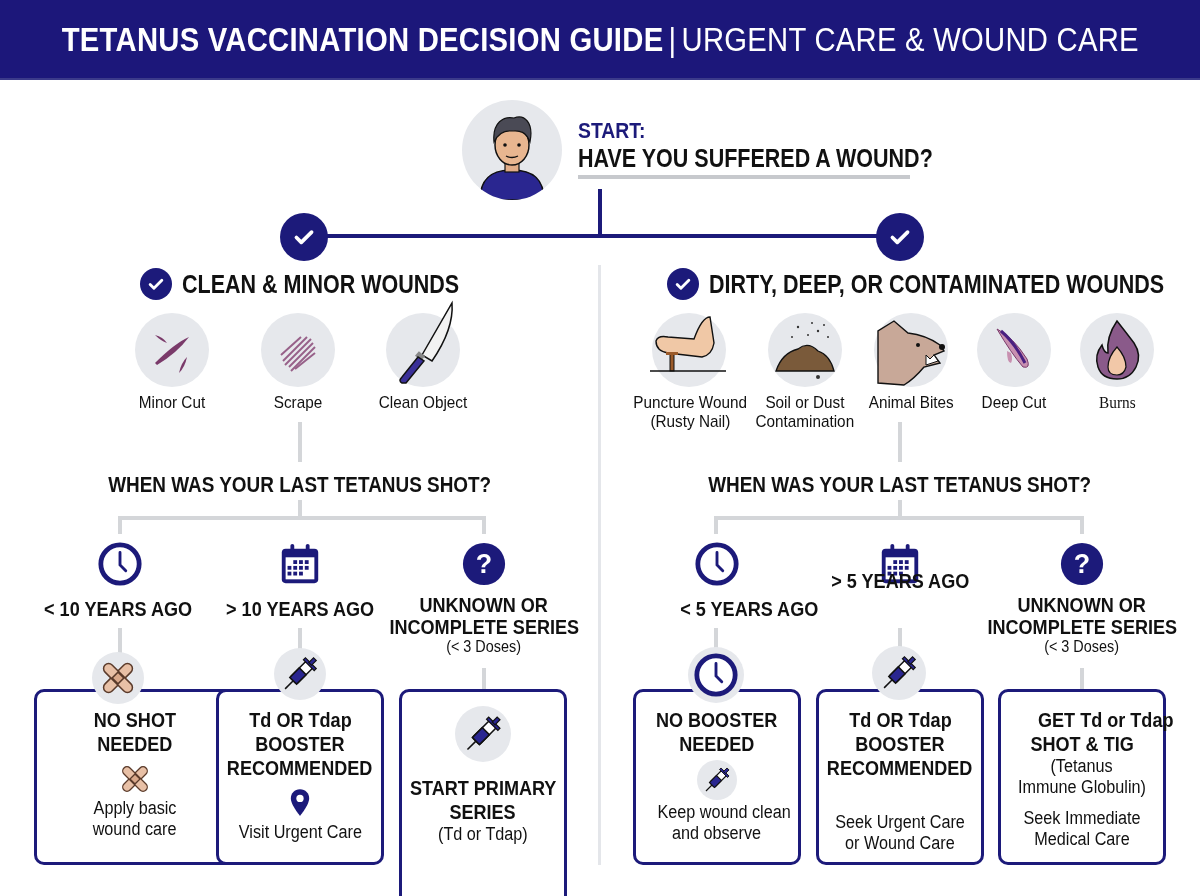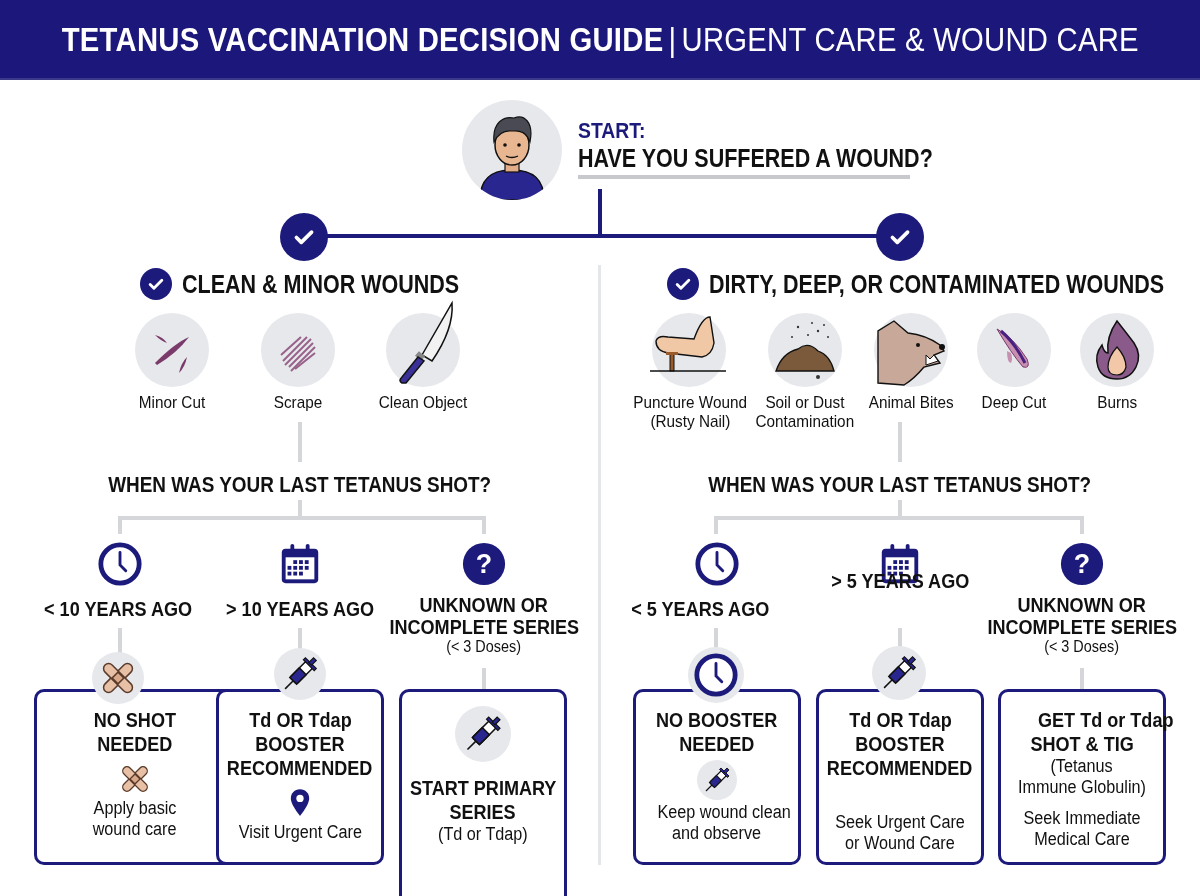--- a/index.html
+++ b/index.html
@@ -358,21 +358,21 @@
 <div class="abs center" style="left:954px;top:393px;width:120px;">
     <div class="wound-label">Deep Cut</div>
   </div>
 
 <div class="abs wound-icon" style="left:1080px;top:313px;">
   <svg width="74" height="74" viewBox="0 0 74 74">
       <path d="M37 8 Q48 22 54 30 Q62 42 56 54 Q50 66 37 66 Q22 66 18 54 Q14 42 22 32 Q24 40 28 40 Q26 24 37 8Z" fill="#8a5a8a" stroke="#111" stroke-width="1.5"></path>
       <path d="M37 34 Q46 44 46 54 Q44 62 37 62 Q28 62 28 54 Q28 44 37 34Z" fill="#f2c8a8" stroke="#111" stroke-width="1.2"></path>
     </svg>
 </div>
-<div class="abs center" style="left:1057px;top:393px;width:120px;">
+<div class="abs center" style="left:1057px;top:393px;width:120px;font-family:Liberation Serif, serif;">
     <div class="wound-label">Burns</div>
   </div>
 
 <div class="abs line-gray" style="left:898px;top:422px;width:4px;height:40px;"></div>
 <div class="abs center" style="left:650px;top:472px;width:500px;">
     <div class="question">WHEN WAS YOUR LAST TETANUS SHOT?</div>
   </div>
 
 <div class="abs line-gray" style="left:898px;top:500px;width:4px;height:18px;"></div>
 <div class="abs line-gray" style="left:714px;top:516px;width:370px;height:4px;"></div>
@@ -382,21 +382,21 @@
 <div class="abs" style="left:694px;top:541px;"><svg width="46" height="46">
       <use href="#sym-clock"></use>
     </svg></div>
 <div class="abs" style="left:877px;top:541px;"><svg width="46" height="46">
       <use href="#sym-calendar"></use>
     </svg></div>
 <div class="abs" style="left:1059px;top:541px;"><svg width="46" height="46">
       <use href="#sym-question"></use>
     </svg></div>
 
-<div class="abs center" style="left:600px;top:598px;width:200px;">
+<div class="abs center" style="left:649px;top:598px;width:200px;">
     <div class="opt-label">&lt; 5 YEARS AGO</div>
   </div>
 <div class="abs center" style="left:800px;top:570px;width:200px;">
     <div class="opt-label">&gt; 5 YEARS AGO</div>
   </div>
 <div class="abs" style="left:982px;top:594px;width:200px;">
   <div class="center">
       <div class="opt-label">UNKNOWN OR</div>
     </div>
   <div class="center">

